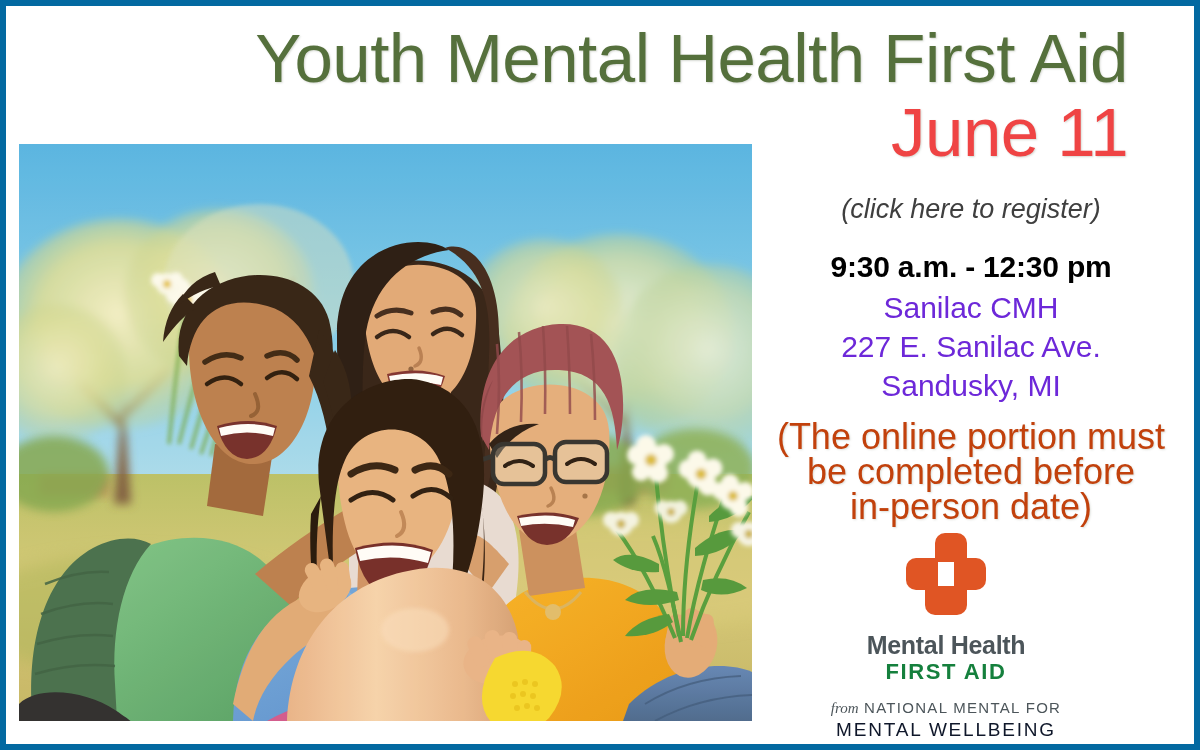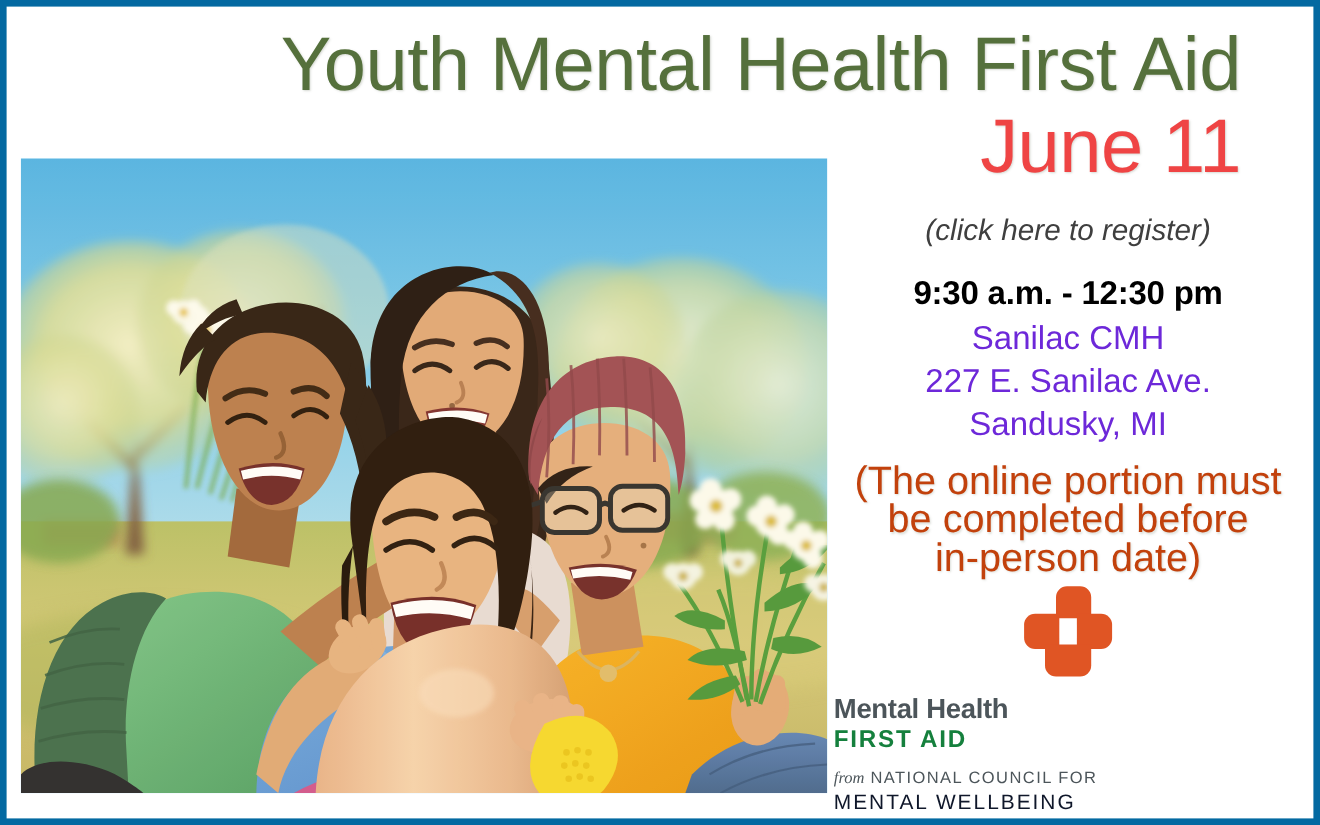--- a/index.html
+++ b/index.html
@@ -99,24 +99,24 @@
     font-family: "Liberation Sans", sans-serif;
     font-size: 36px;
     line-height: 35px;
     color: #c2410c;
     text-shadow: 1px 1px 2px rgba(120,130,110,0.25);
   }
 
   
   .logo-wrap {
     position: absolute;
-    left: 752px;
+    left: 727px;
     top: 525px;
     width: 426px;
-    text-align: left;
+    text-align: center;
   }
   .logo-mark { display: block; margin: 0 auto; }
   .logo-mh {
     margin-top: 14px;
     font-family: "Liberation Sans", sans-serif;
     font-weight: bold;
     font-size: 25px;
     line-height: 28px;
     color: #4C555A;
     letter-spacing: -0.3px;
@@ -616,17 +616,17 @@
       <path d="M37 2 h22 a10 10 0 0 1 10 10 v19 h-32 v-19 a10 10 0 0 1 10 -10 z" fill="#E05524" transform="translate(0,0)"></path>
 
       <path d="M18 27 h22 v32 h-22 a10 10 0 0 1 -10 -10 v-12 a10 10 0 0 1 10 -10 z" fill="#E05524"></path>
 
       <path d="M56 27 h22 a10 10 0 0 1 10 10 v12 a10 10 0 0 1 -10 10 h-22 z" fill="#E05524"></path>
 
       <path d="M37 55 h32 v19 a10 10 0 0 1 -10 10 h-22 a10 10 0 0 1 -10 -10 v-19 z" fill="#E05524"></path>
     </svg>
     <div class="logo-mh">Mental Health</div>
     <div class="logo-fa">FIRST AID</div>
-    <div class="logo-from"><span class="ital">from</span> <span>NATIONAL COUNCIL FOR</span></div>
+    <div class="logo-from"><span class="ital">from</span> <span>NATIONAL MENTAL FOR</span></div>
     <div class="logo-mw">MENTAL WELLBEING</div>
   </div>
 
 </div>
 
 </body></html>

